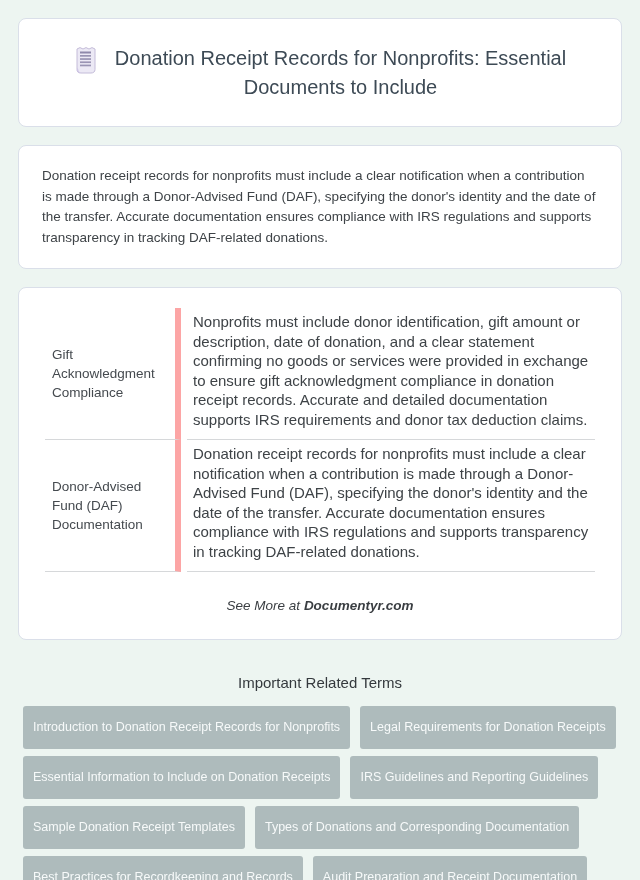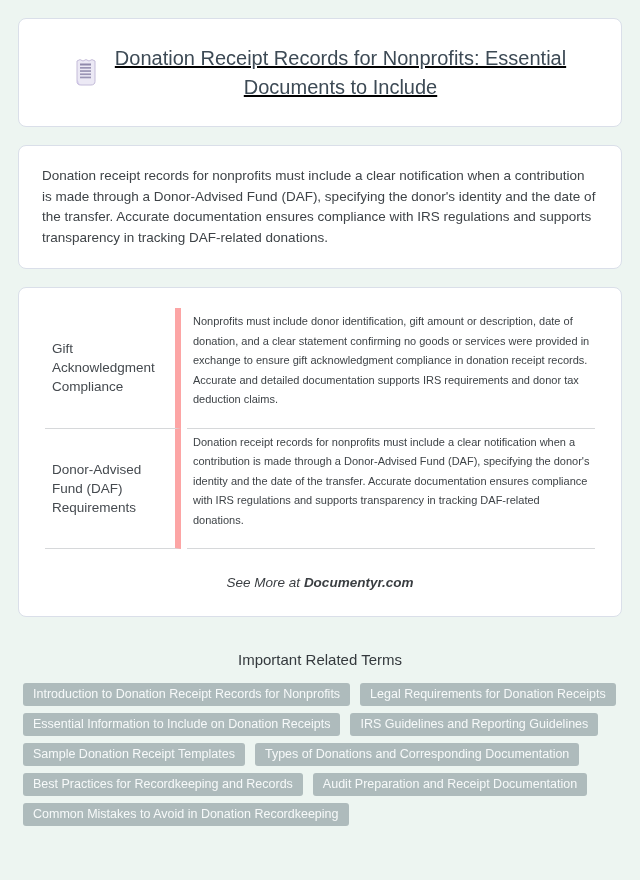--- a/index.html
+++ b/index.html
@@ -17,23 +17,22 @@
     border: 1px solid #dadfe9;
     border-radius: 8px;
     margin-bottom: 18px;
   }
 
   
   .header-card {
     padding: 25px 20px 24px 20px;
     display: flex;
     justify-content: center;
-    align-items: center;
+    align-items: flex-start;
     gap: 18px;
-    text-decoration: underline;
   }
   .receipt-icon { flex: 0 0 auto; margin-top: 2px; }
   h1.page-title {
     font-size: 20px;
     line-height: 29px;
     font-weight: 500;
     color: #3d4a55;
     text-align: center;
     max-width: 452px;
   }
@@ -60,22 +59,22 @@
     border-right: 6px solid #fca5a5;
     border-bottom: 1px solid #d6d8da;
     padding: 10px 10px 10px 7px;
     font-size: 13.5px;
     line-height: 19px;
     color: #454a4f;
   }
   td.description-cell {
     vertical-align: top;
     border-bottom: 1px solid #d6d8da;
-    padding: 4px 2px 18px 6px;
-    font-size: 11px;
+    padding: 4px 2px 10px 6px;
+    font-size: 15px;
     line-height: 19.5px;
     color: #3e4347;
   }
   .see-more {
     margin-top: 26px;
     text-align: center;
     font-size: 13.5px;
     font-style: italic;
     color: #3a3e42;
   }
@@ -93,21 +92,21 @@
     display: flex;
     flex-wrap: wrap;
     gap: 7px 10px;
     padding: 0 5px;
   }
   .pill {
     background: #aebbbc;
     color: #f7fafa;
     font-size: 12.5px;
     line-height: 15px;
-    padding: 4px 10px;
+    padding: 14px 10px;
     border-radius: 3px;
     white-space: nowrap;
     cursor: pointer;
     border: none;
     font-family: inherit;
   }
 </style>
 </head>
 <body>
 
@@ -133,21 +132,21 @@
   </div>
 
   <div class="card details-card">
     <table class="details-table">
       <tbody>
         <tr>
           <td class="term-cell">Gift Acknowledgment Compliance</td>
           <td class="description-cell">Nonprofits must include donor identification, gift amount or description, date of donation, and a clear statement confirming no goods or services were provided in exchange to ensure gift acknowledgment compliance in donation receipt records. Accurate and detailed documentation supports IRS requirements and donor tax deduction claims.</td>
         </tr>
         <tr>
-          <td class="term-cell">Donor-Advised Fund (DAF) Requirements</td>
+          <td class="term-cell">Donor-Advised Fund (DAF) Documentation</td>
           <td class="description-cell">Donation receipt records for nonprofits must include a clear notification when a contribution is made through a Donor-Advised Fund (DAF), specifying the donor's identity and the date of the transfer. Accurate documentation ensures compliance with IRS regulations and supports transparency in tracking DAF-related donations.</td>
         </tr>
       </tbody>
     </table>
     <div class="see-more"><span>See More at </span><strong>Documentyr.com</strong></div>
   </div>
 
   <h2 class="related-heading">Important Related Terms</h2>
   <div class="terms-list">
     <button class="pill">Introduction to Donation Receipt Records for Nonprofits</button>

